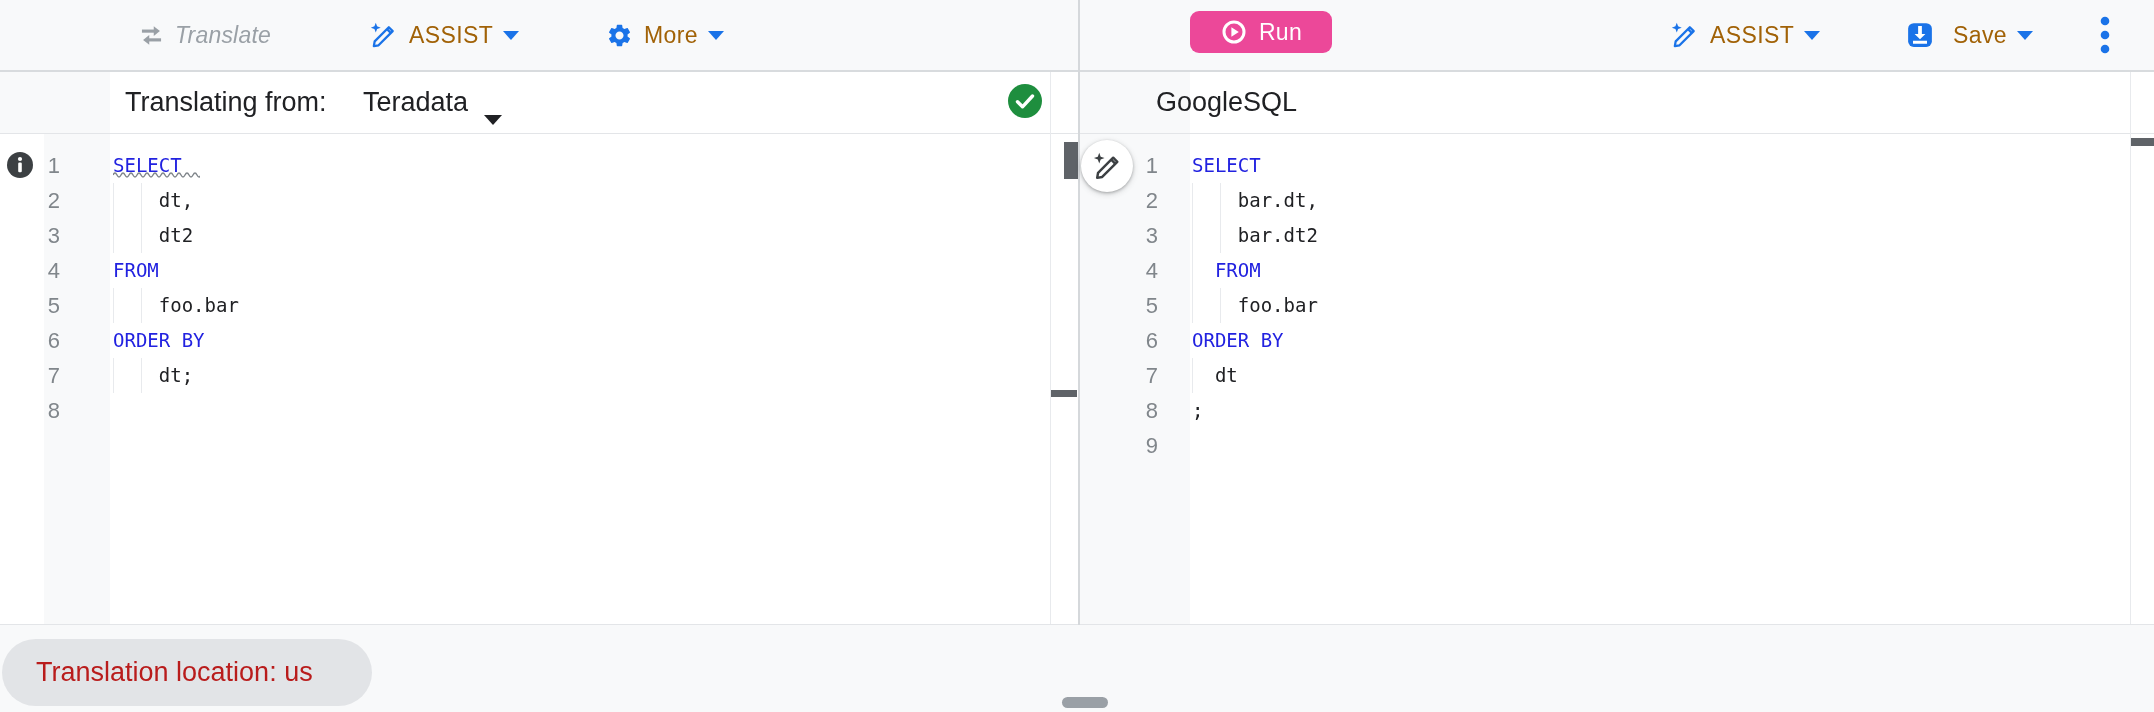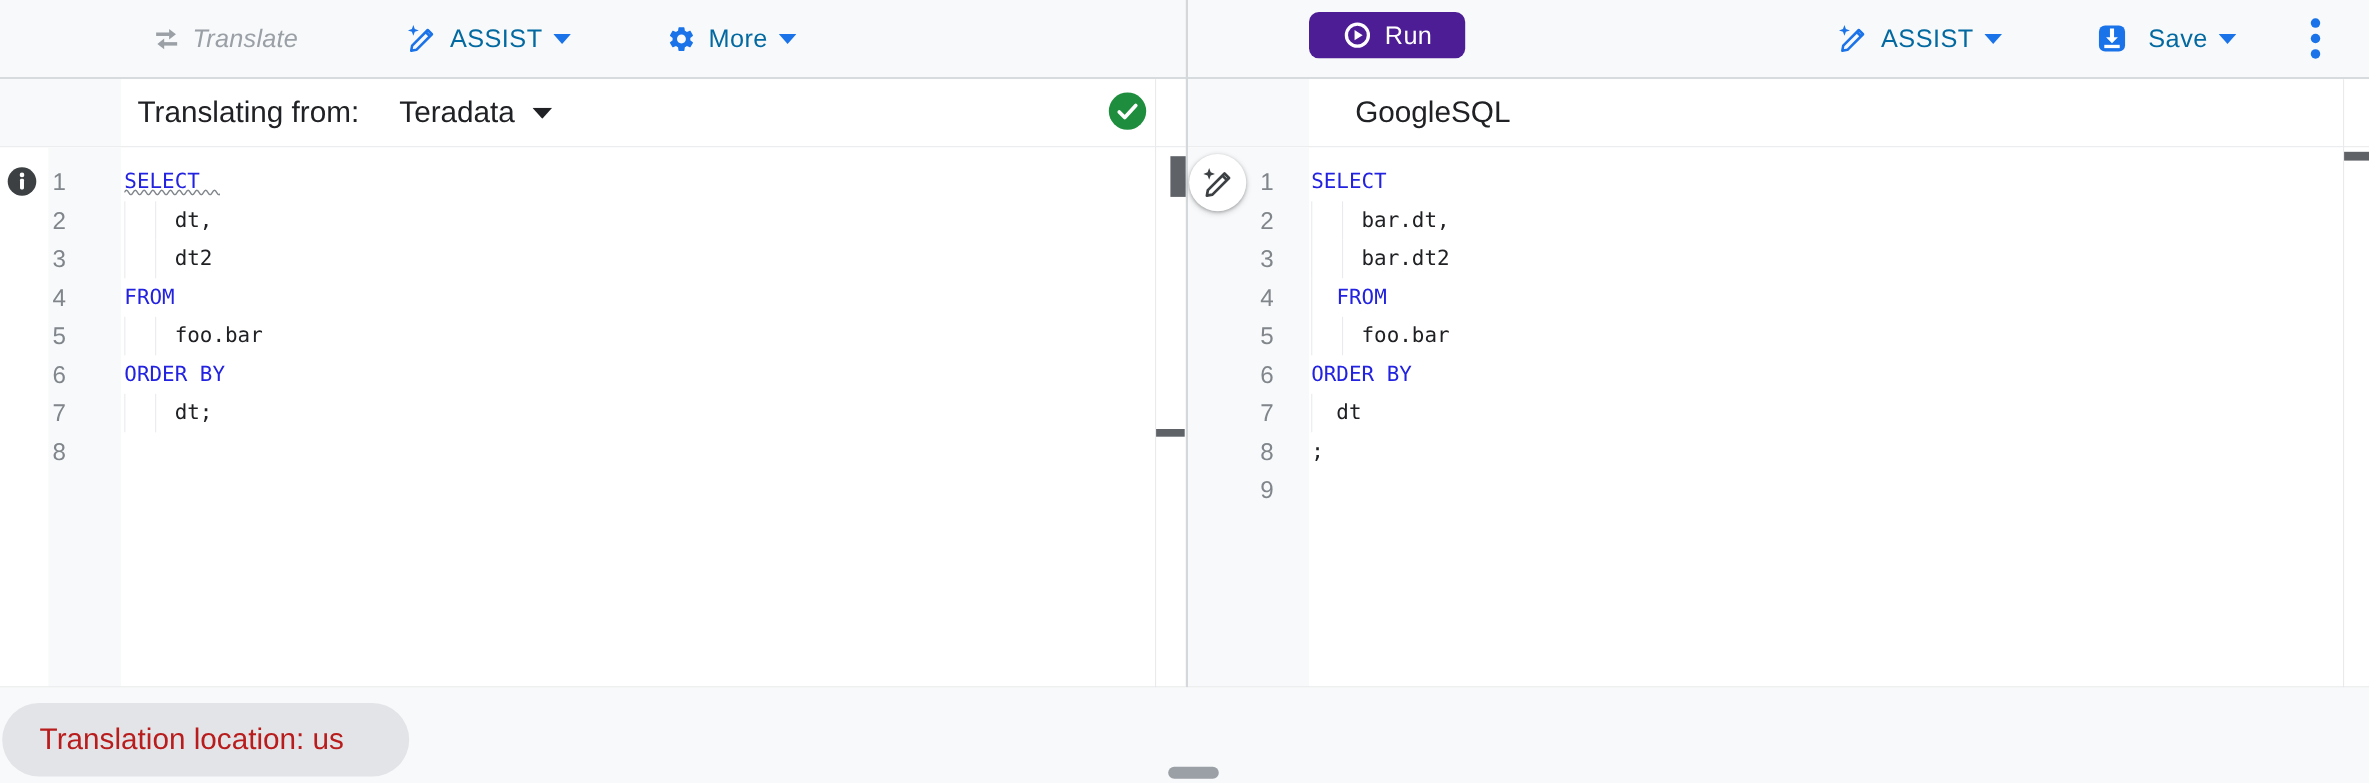--- a/index.html
+++ b/index.html
@@ -6,25 +6,25 @@
   body{
     width:2154px;height:712px;position:relative;overflow:hidden;
     background:#ffffff;font-family:"Liberation Sans",sans-serif;
     -webkit-font-smoothing:antialiased;
   }
   .abs{position:absolute;}
   
   .toolbar{left:0;top:0;width:2154px;height:70px;background:#f8f9fa;}
   .toolbar-border{left:0;top:70px;width:2154px;height:2px;background:#d8dbde;}
   .tb-item{display:flex;align-items:center;height:70px;position:absolute;top:0;cursor:pointer;}
-  .tb-label{font-size:23px;font-weight:500;color:#0369a1;letter-spacing:.4px;}
+  .tb-label{font-size:23px;font-weight:500;color:#a16207;letter-spacing:.4px;}
   .tb-label.disabled{color:#9aa0a6;font-weight:400;letter-spacing:.2px;}
   .caret{margin-left:10px;}
   
-  .run-btn{left:1190px;top:11px;width:142px;height:42px;background:#4c1d95;border-radius:9px;
+  .run-btn{left:1190px;top:11px;width:142px;height:42px;background:#ec4899;border-radius:9px;
     display:flex;align-items:center;justify-content:center;gap:11px;cursor:pointer;}
   .run-label{color:#fff;font-size:23px;font-weight:500;letter-spacing:.3px;}
   
   .hdr-left-white{left:110px;top:72px;width:940px;height:61px;background:#fff;}
   .hdr-left-gray{left:0;top:72px;width:110px;height:61px;background:#f8f9fa;}
   .hdr-scrollcol{left:1051px;top:72px;width:27px;height:61px;background:#fff;}
   .hdr-right-gray{left:1080px;top:72px;width:110px;height:61px;background:#f8f9fa;}
   .hdr-right-white{left:1190px;top:72px;width:964px;height:61px;background:#fff;}
   .hdr-border{top:133px;height:1px;background:#e3e5e8;}
   .hdr-text{font-size:27px;color:#202124;line-height:61px;height:61px;top:72px;}
@@ -158,37 +158,37 @@
 
 <div class="abs toolbar-border"></div>
 
 <div class="abs hdr-left-gray"></div>
 <div class="abs hdr-left-white"></div>
 <div class="abs hdr-scrollcol"></div>
 <div class="abs hdr-right-gray"></div>
 <div class="abs hdr-right-white"></div>
 
 <div class="abs hdr-text" style="left:125px;">Translating from:</div>
-<div class="abs dropdown" style="left:355px;top:80px;height:45px;">
+<div class="abs dropdown" style="left:355px;top:80px;height:45px;align-items:flex-end;">
   <span class="hdr-text" style="position:static;line-height:45px;height:45px;margin-left:8px;">Teradata</span>
   <span style="margin-left:16px;">
     <svg width="18" height="10" viewBox="0 0 18 10" fill="#202124">
         <path d="M0 0h18L9 10z"></path>
       </svg>
   </span>
 </div>
 
 <div class="abs" style="left:1007px;top:83px;">
   <svg width="36" height="36" viewBox="0 0 36 36">
     <circle cx="18" cy="18" r="17" fill="#1e8e3e"></circle>
     <path d="M10.5 18.8l5 5 10-10.8" fill="none" stroke="#ffffff" stroke-width="3.4" stroke-linecap="round" stroke-linejoin="round"></path>
   </svg>
 </div>
 
-<div class="abs hdr-text" style="left:1232px;">GoogleSQL</div>
+<div class="abs hdr-text" style="left:1156px;">GoogleSQL</div>
 
 <div class="abs hdr-border" style="left:0;width:1078px;"></div>
 <div class="abs hdr-border" style="left:1080px;width:1074px;"></div>
 
 <div class="abs editor-bg-left"></div>
 <div class="abs editor-bg-right"></div>
 <div class="abs gutter-left"></div>
 <div class="abs gutter-right"></div>
 
 <div id="editor-layer" class="abs" style="left:0;top:0;width:2154px;height:712px;pointer-events:none;">

